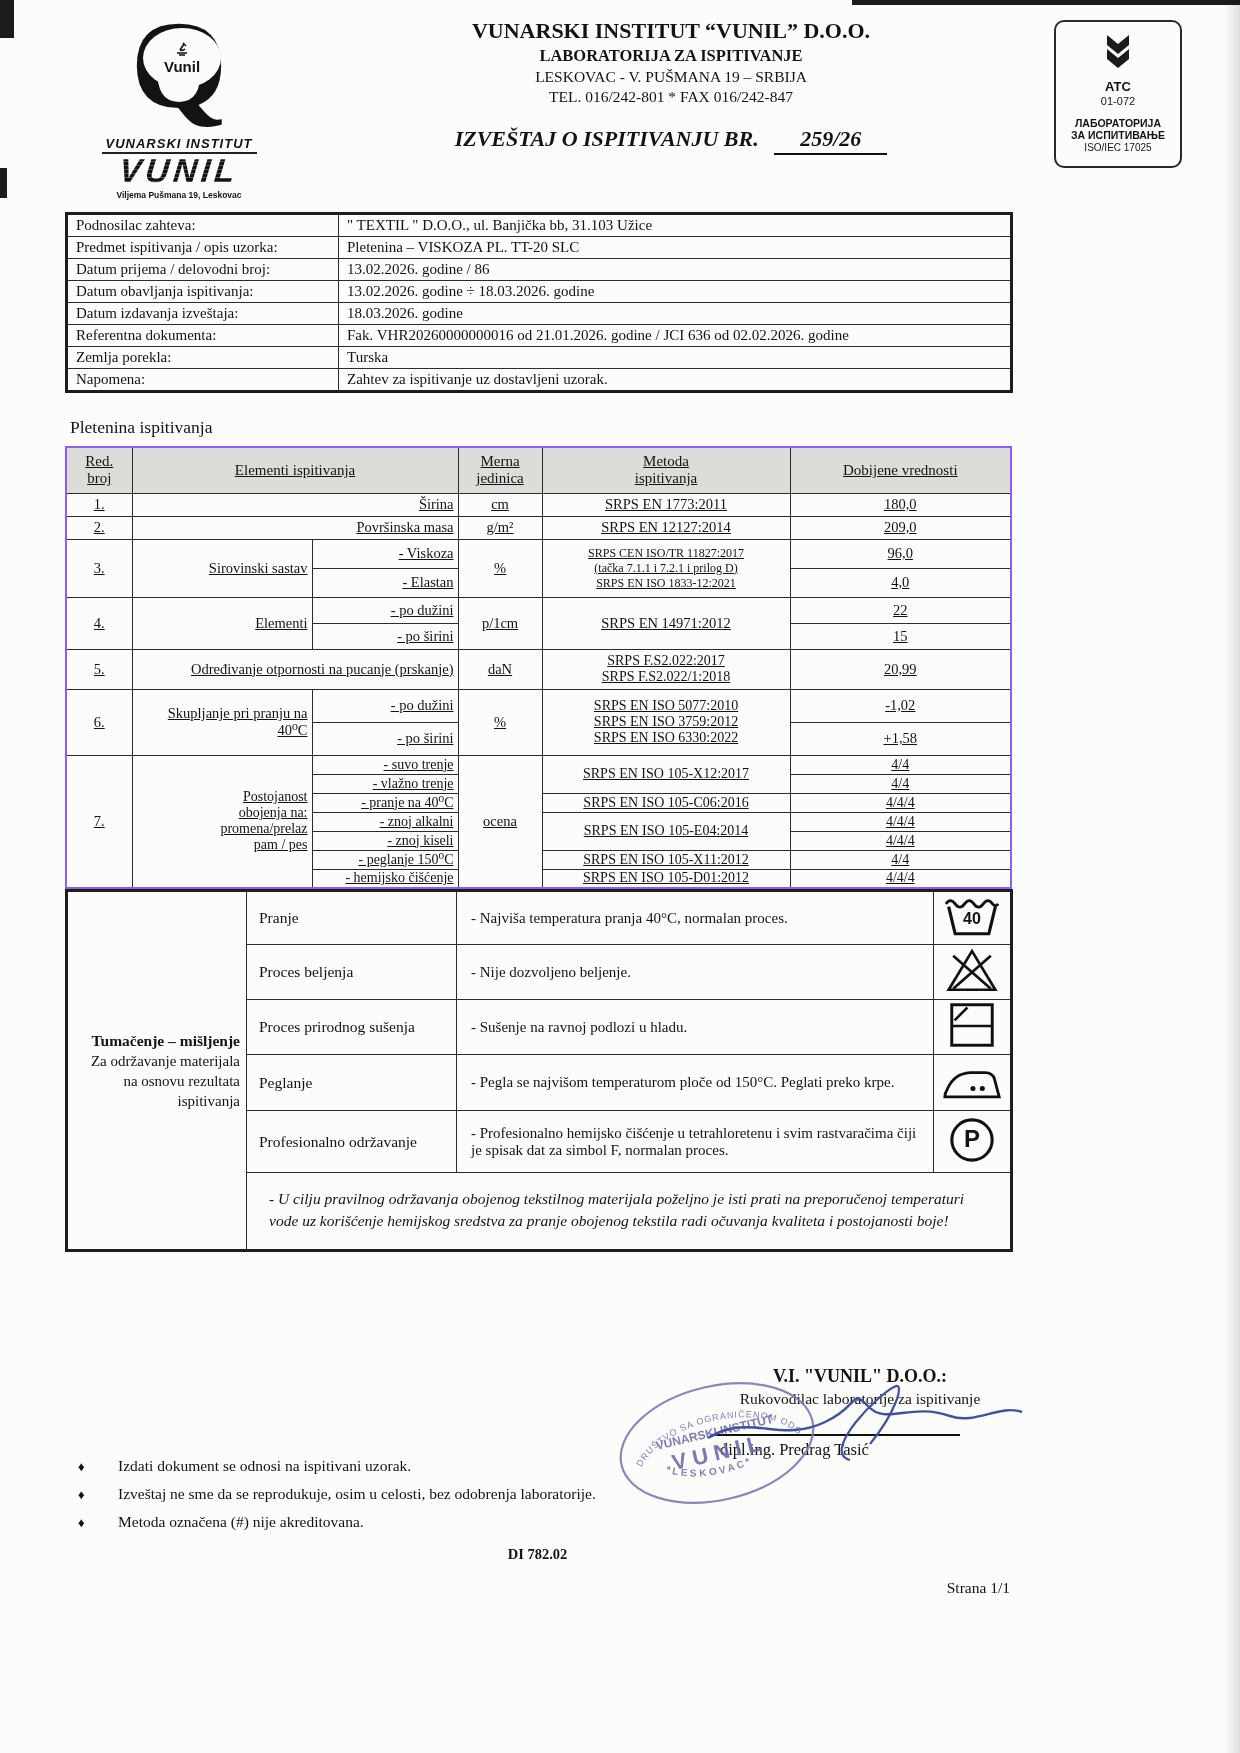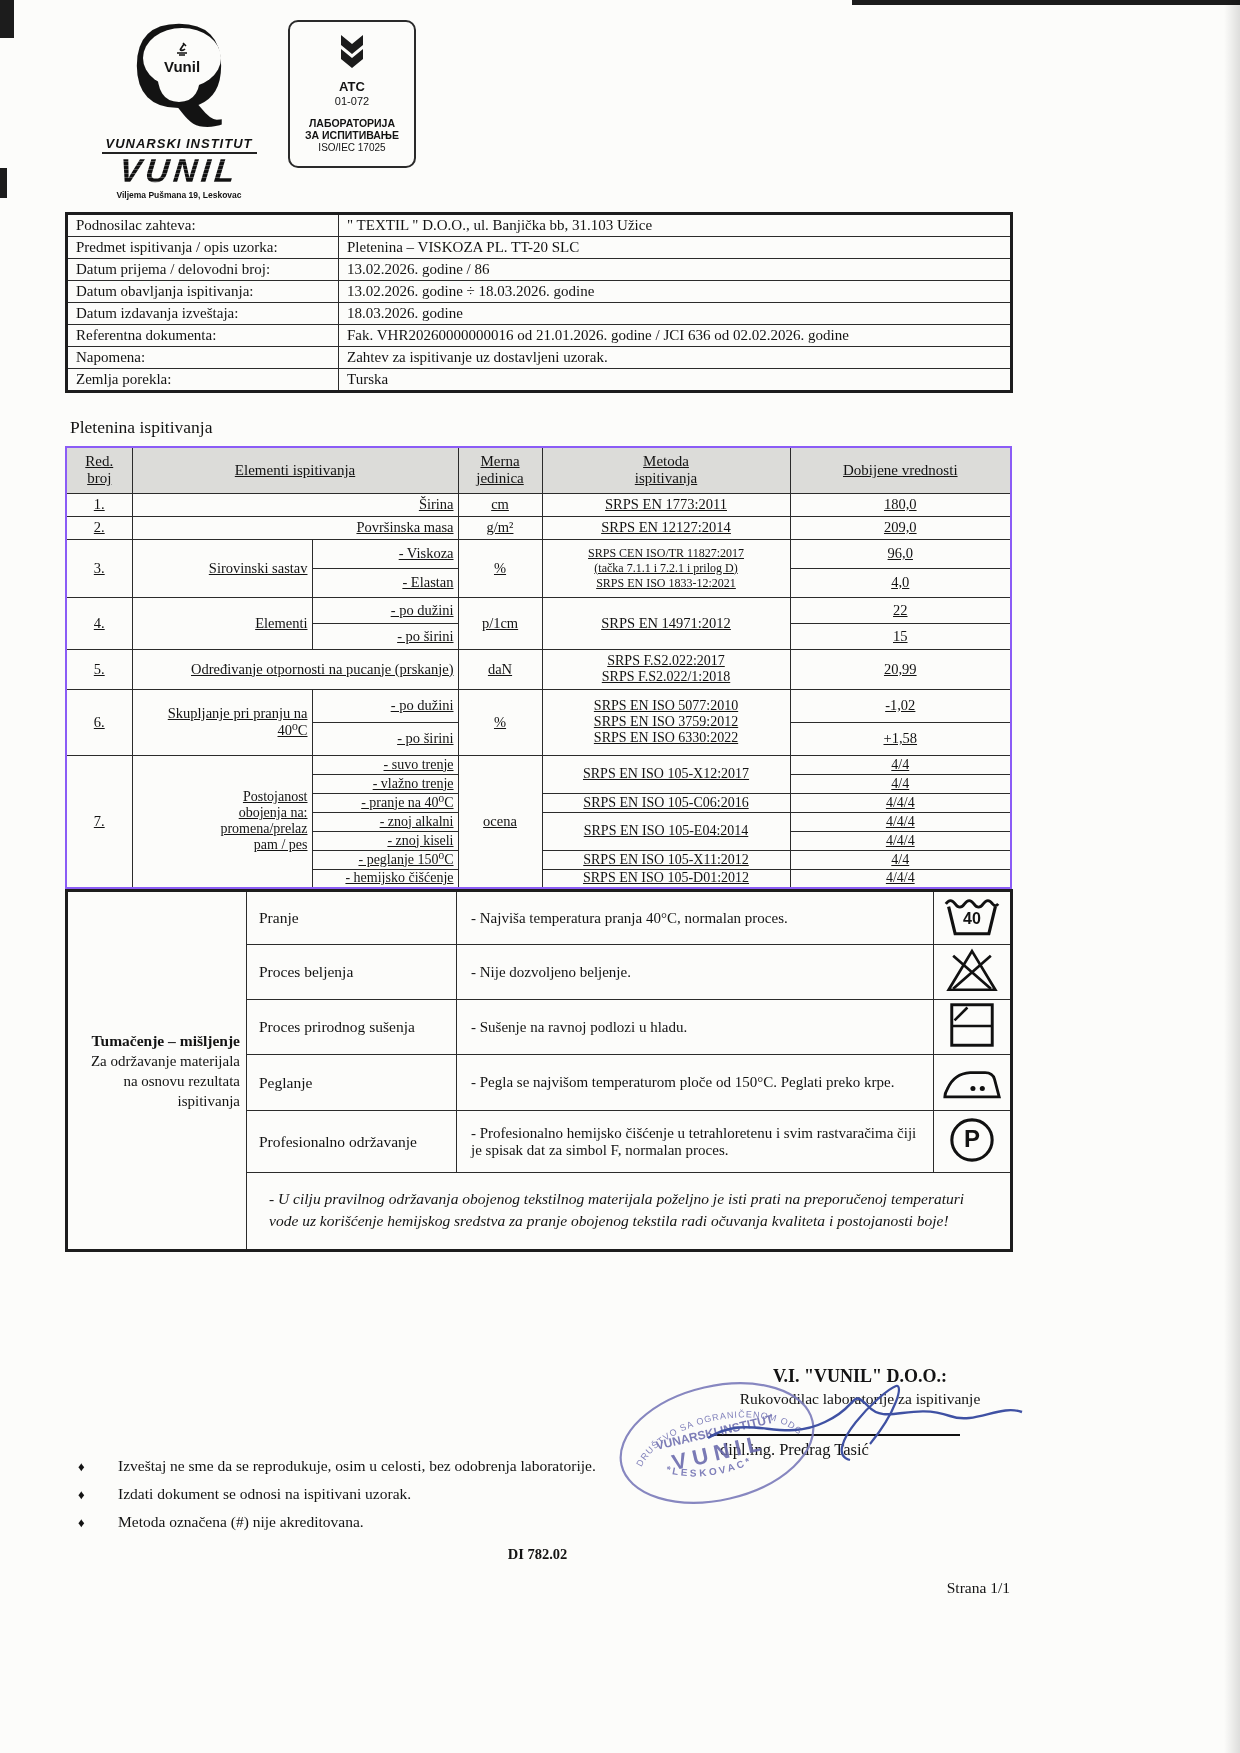--- a/index.html
+++ b/index.html
@@ -98,20 +98,30 @@
           <span class="vunil-txt">Vunil</span>
         </div>
       </div>
       <div>
         <span class="logo-small-title">VUNARSKI INSTITUT</span>
       </div>
       <div class="logo-brand">VUNIL</div>
       <div class="logo-addr">Viljema Pušmana 19, Leskovac</div>
     </div>
 
+    <div class="center-block">
+      <div class="inst-name">VUNARSKI INSTITUT “VUNIL” D.O.O.</div>
+      <div class="inst-lab">LABORATORIJA ZA ISPITIVANJE</div>
+      <div class="inst-addr">LESKOVAC - V. PUŠMANA 19 – SRBIJA</div>
+      <div class="inst-tel">TEL. 016/242-801 * FAX  016/242-847</div>
+      <div class="report-title">
+        <span>IZVEŠTAJ O ISPITIVANJU BR.</span>
+        <span class="report-no">259/26</span>
+      </div>
+    </div>
 
     <div class="atc-box">
       <svg width="44" height="42" viewBox="0 0 44 40">
         <path d="M11 2 L22 11 L33 2 L33 12 L22 21 L11 12 Z" fill="#1b1b1b"></path>
         <path d="M11 16 L22 25 L33 16 L33 26 L22 35 L11 26 Z" fill="#1b1b1b"></path>
       </svg>
       <div class="atc-name">ATC</div>
       <div class="atc-num">01-072</div>
       <div class="atc-lab">
         <div>ЛАБОРАТОРИЈА</div>
@@ -145,26 +155,26 @@
         </tr>
       <tr>
           <td>Datum izdavanja izveštaja:</td>
           <td>18.03.2026. godine</td>
         </tr>
       <tr>
           <td>Referentna dokumenta:</td>
           <td>Fak. VHR20260000000016 od 21.01.2026. godine  /   JCI 636 od 02.02.2026. godine</td>
         </tr>
       <tr>
+          <td>Zemlja porekla:</td>
+          <td>Turska</td>
+        </tr>
+      <tr>
           <td>Napomena:</td>
           <td>Zahtev za ispitivanje uz dostavljeni uzorak.</td>
-        </tr>
-      <tr>
-          <td>Zemlja porekla:</td>
-          <td>Turska</td>
         </tr>
     </tbody>
   </table>
 
   <div class="section-title">Pletenina ispitivanja</div>
 
   <table class="results-table">
     <colgroup>
       <col style="width:66px">
         <col style="width:180px">
@@ -393,24 +403,24 @@
         <td colspan="3" class="care-note">
           <div>-  U cilju pravilnog održavanja obojenog tekstilnog materijala poželjno je isti prati na preporučenoj temperaturi</div>
           <div>vode uz korišćenje hemijskog sredstva za pranje obojenog tekstila radi očuvanja kvaliteta i postojanosti boje!</div>
         </td>
       </tr>
     </tbody>
   </table>
 
   <div class="bullets">
     <div class="bullet-row">
+      <span class="dia">♦</span><span>Izdati dokument se odnosi na ispitivani uzorak.</span>
+    </div>
+    <div class="bullet-row">
       <span class="dia">♦</span><span>Izveštaj ne sme da se reprodukuje, osim u celosti, bez odobrenja laboratorije.</span>
-    </div>
-    <div class="bullet-row">
-      <span class="dia">♦</span><span>Izdati dokument se odnosi na ispitivani uzorak.</span>
     </div>
     <div class="bullet-row">
       <span class="dia">♦</span><span>Metoda označena (#) nije akreditovana.</span>
     </div>
   </div>
 
   <div class="doc-code">DI 782.02</div>
   <div class="page-num">Strana 1/1</div>
 
   <div class="sig-area">

